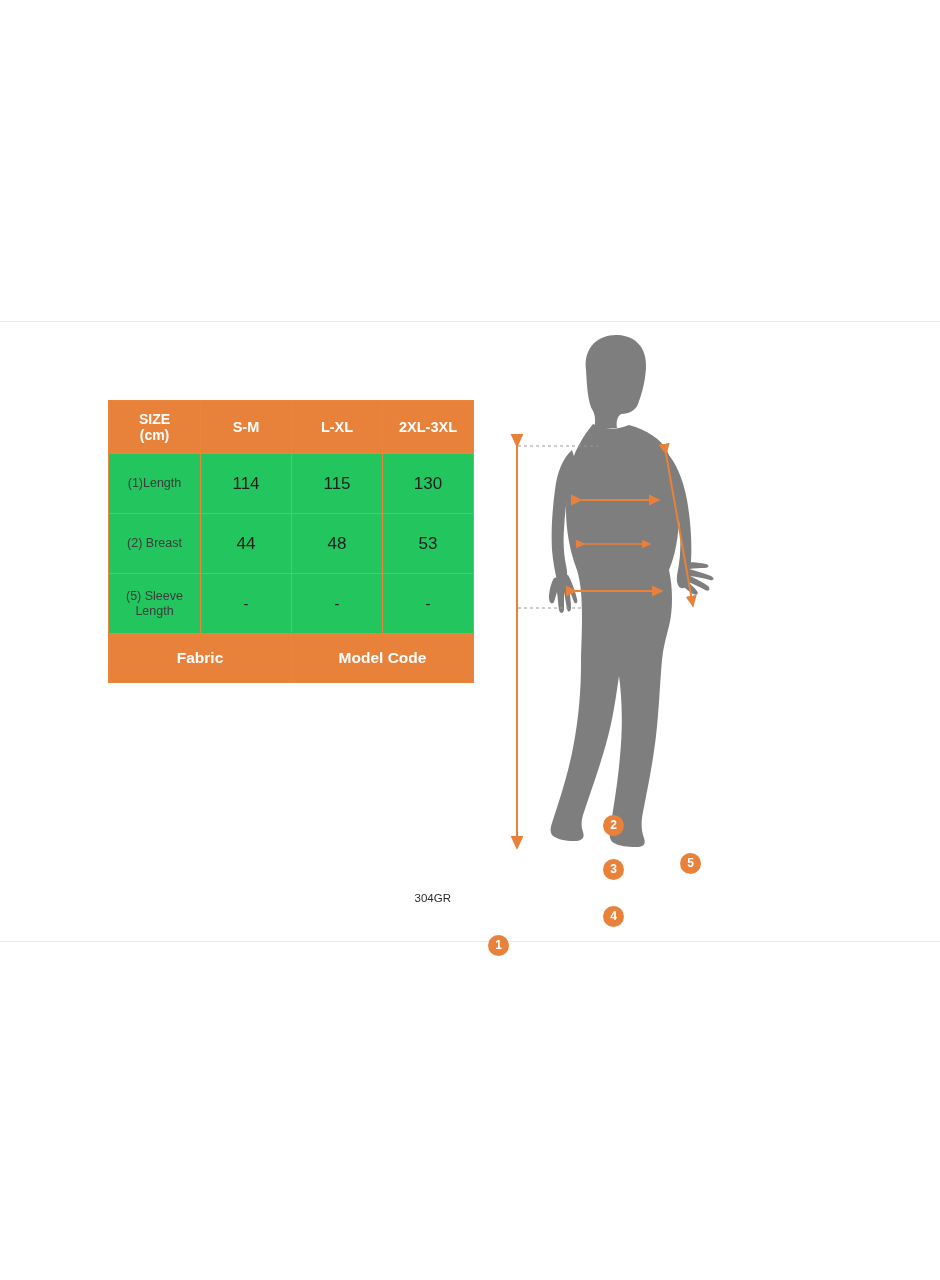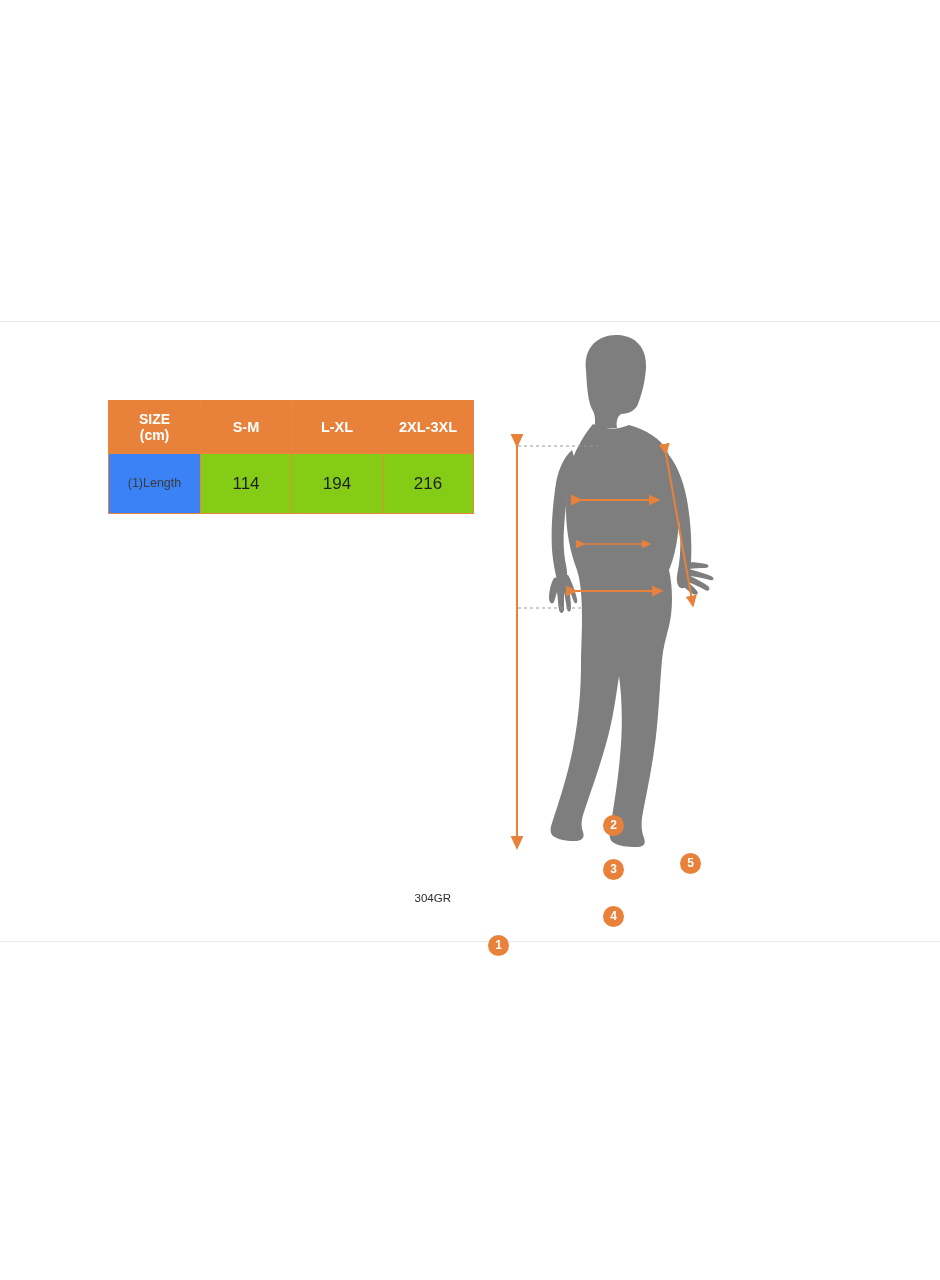--- a/index.html
+++ b/index.html
@@ -76,29 +76,29 @@
     font-size: 14px;
   }
   .size-table .head th.c1 { width: 90px; margin-top: 48px; }
   .size-table .head th.c2 { width: 90px; }
   .size-table .head th.c3 { width: 90px; }
 
   .size-table tbody tr td {
     height: 59px;
   }
   .size-table td.row-label {
-    background: #3b82f6;
+    background: #22c55e;
     color: #3b3b3b;
     font-size: 12.5px;
     font-weight: normal;
     line-height: 1.2;
     padding: 0 4px;
   }
   .size-table td.val {
-    background: #84cc16;
+    background: #22c55e;
     color: #1f1f1f;
     font-size: 17px;
   }
   .size-table td.val.dash {
     font-size: 15px;
   }
 
   .size-table tr.sub-head td {
     background: #e8813a;
     color: #ffffff;
@@ -172,22 +172,41 @@
           </th>
           <th class="c1">S-M</th>
           <th class="c2">L-XL</th>
           <th class="c3">2XL-3XL</th>
         </tr>
       </thead>
       <tbody>
         <tr>
           <td class="row-label">(1)Length</td>
           <td class="val">114</td>
-          <td class="val">194</td>
-          <td class="val">216</td>
+          <td class="val">115</td>
+          <td class="val">130</td>
+        </tr>
+        <tr>
+          <td class="row-label">(2) Breast</td>
+          <td class="val">44</td>
+          <td class="val">48</td>
+          <td class="val">53</td>
+        </tr>
+        <tr>
+          <td class="row-label">
+            <span>(5) Sleeve</span><br>
+            <span>Length</span>
+          </td>
+          <td class="val dash">-</td>
+          <td class="val dash">-</td>
+          <td class="val dash">-</td>
+        </tr>
+        <tr class="sub-head">
+          <td colspan="2">Fabric</td>
+          <td colspan="2">Model Code</td>
         </tr>
       </tbody>
     </table>
 
     <div class="code-note">304GR</div>
 
     <div class="figure">
       <svg width="280" height="580" viewBox="0 0 280 580" xmlns="http://www.w3.org/2000/svg">
         <defs>
           <marker id="arr" markerWidth="7" markerHeight="7" refX="6" refY="3.2" orient="auto">

